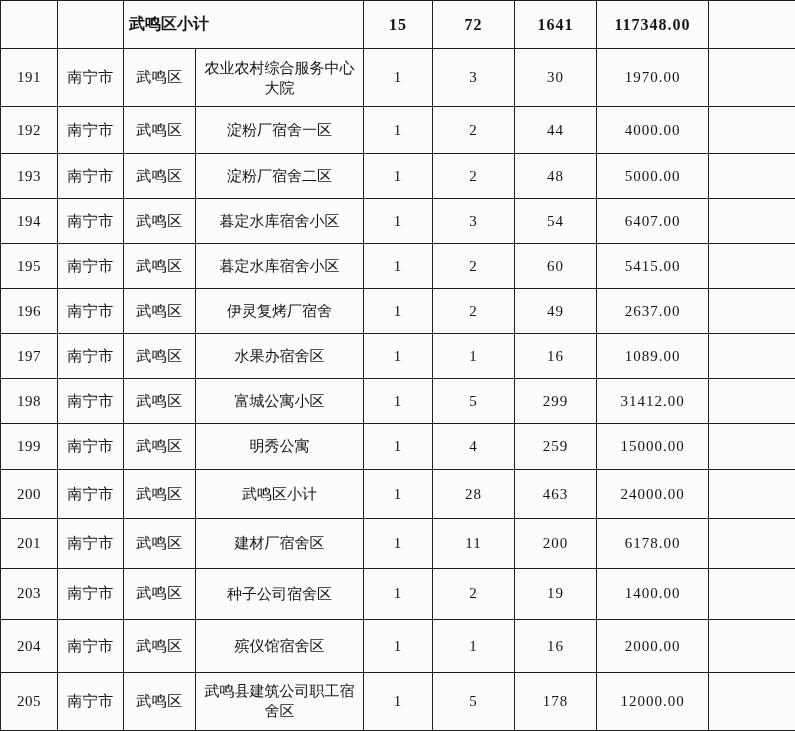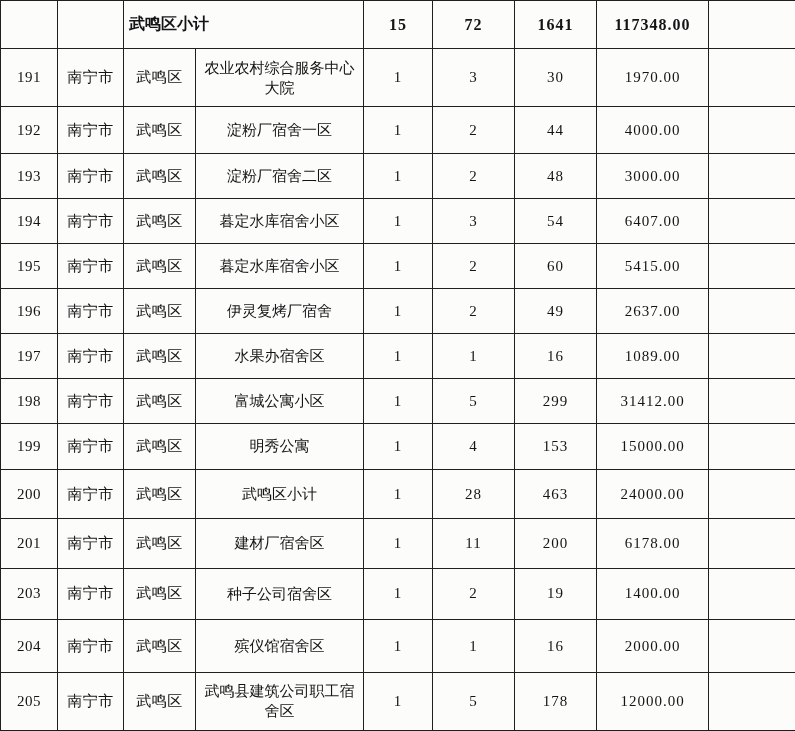--- a/index.html
+++ b/index.html
@@ -93,21 +93,21 @@
     </tr>
 
     <tr style="height:41px">
       <td>193</td>
       <td>南宁市</td>
       <td>武鸣区</td>
       <td class="name-cell">淀粉厂宿舍二区</td>
       <td class="num-cell">1</td>
       <td class="num-cell">2</td>
       <td class="num-cell">48</td>
-      <td class="num-cell">3000.00</td>
+      <td class="num-cell">5000.00</td>
       <td></td>
     </tr>
 
     <tr style="height:41px">
       <td>194</td>
       <td>南宁市</td>
       <td>武鸣区</td>
       <td class="name-cell">暮定水库宿舍小区</td>
       <td class="num-cell">1</td>
       <td class="num-cell">3</td>
@@ -164,21 +164,21 @@
       <td></td>
     </tr>
 
     <tr style="height:42px">
       <td>199</td>
       <td>南宁市</td>
       <td>武鸣区</td>
       <td class="name-cell">明秀公寓</td>
       <td class="num-cell">1</td>
       <td class="num-cell">4</td>
-      <td class="num-cell">153</td>
+      <td class="num-cell">259</td>
       <td class="num-cell">15000.00</td>
       <td></td>
     </tr>
 
     <tr style="height:45px">
       <td>200</td>
       <td>南宁市</td>
       <td>武鸣区</td>
       <td class="name-cell">武鸣区小计</td>
       <td class="num-cell">1</td>

